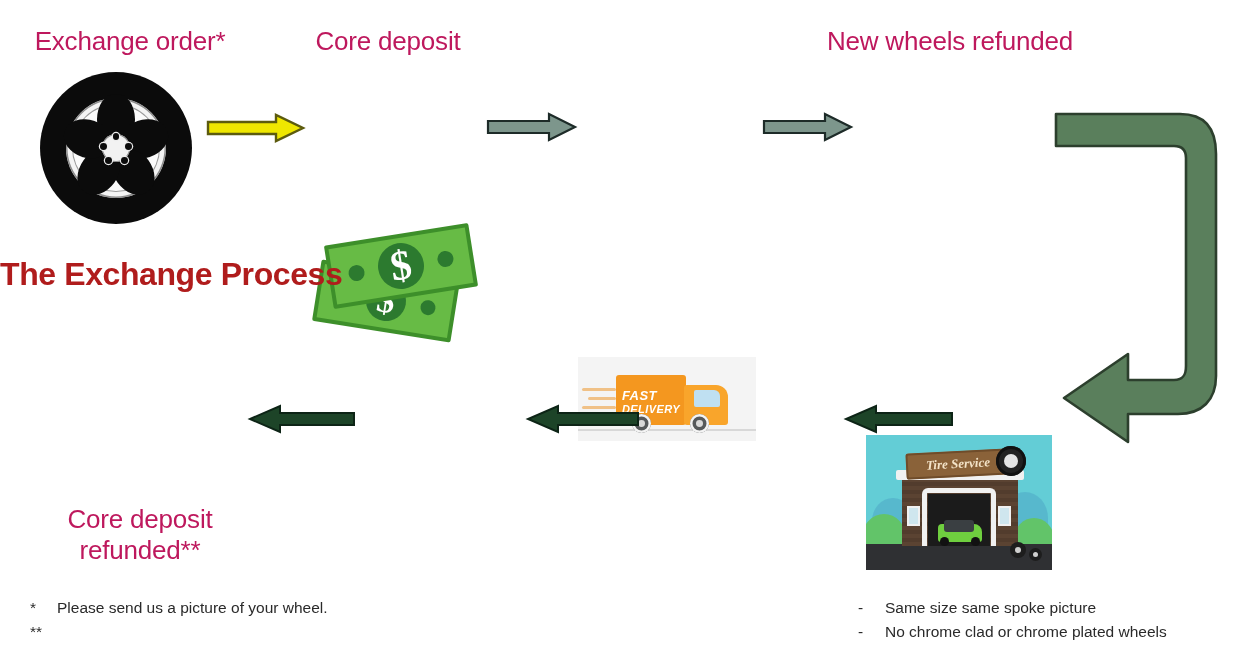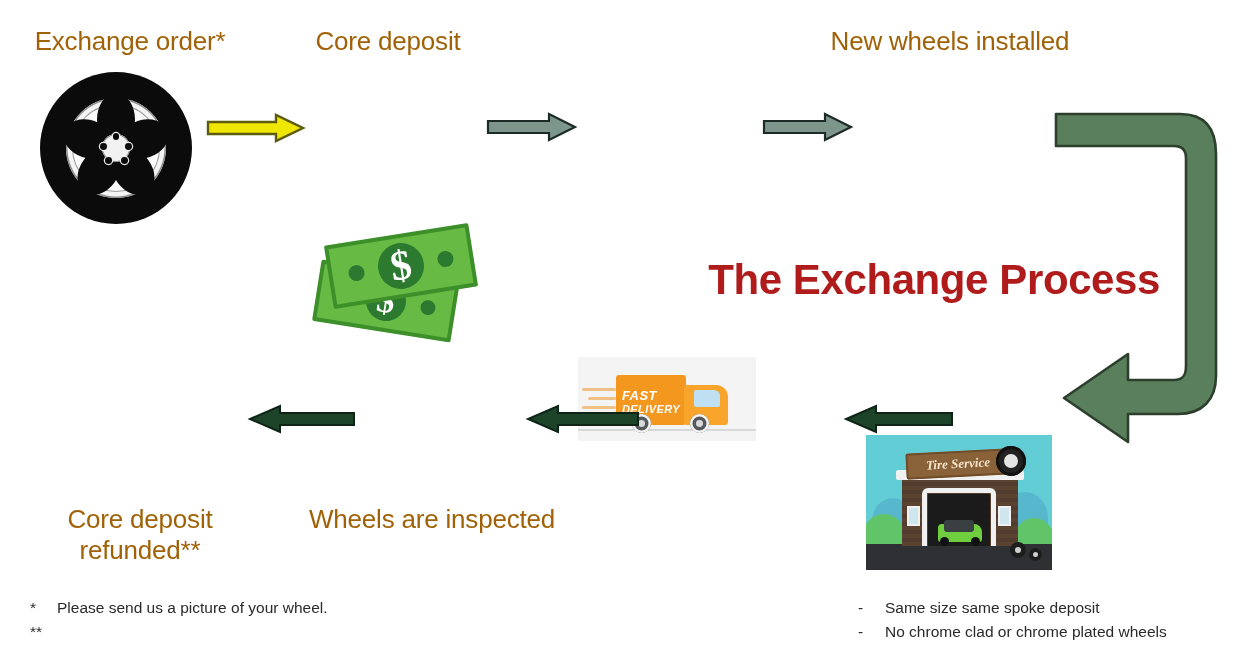--- a/index.html
+++ b/index.html
@@ -16,32 +16,32 @@
     width: 1250px;
     height: 666px;
     background: #ffffff;
     overflow: hidden;
   }
   .abs { position: absolute; }
 
   
   .label {
     font-size: 26px;
-    color: #a16207;
+    color: #be185d;
     font-weight: 400;
     text-align: center;
     line-height: 1.18;
     letter-spacing: -0.2px;
     white-space: pre-line;
   }
   .title {
-    font-size: 42px;
+    font-size: 32px;
     font-weight: 700;
     color: #b01c1c;
-    text-align: right;
+    text-align: left;
     letter-spacing: -0.4px;
   }
   .foot {
     font-size: 15.5px;
     color: #2a2a2a;
     line-height: 1.55;
     white-space: nowrap;
   }
   .foot-row { display: flex; gap: 9px; }
   .foot-mark { display: inline-block; min-width: 18px; }
@@ -355,21 +355,21 @@
     <div class="twheel" style="left:112px; top:57px; width:19px; height:19px;"></div>
     <div class="truck-text" style="left:44px; top:32px; font-size:13px;"><span>FAST</span><br><span style="font-size:11px;">DELIVERY</span></div>
   </div>
 
   <div class="arrow" style="left:762px; top:112px; width:92px; height:30px;">
     <svg width="92" height="30" viewBox="0 0 92 30">
       <path d="M2,9 L63,9 L63,2 L89,15 L63,28 L63,21 L2,21 Z" fill="#7d968c" stroke="#1d2b28" stroke-width="2.2" stroke-linejoin="miter"></path>
     </svg>
   </div>
 
-  <div class="abs label" style="left:800px; top:26px; width:300px;">New wheels installed</div>
+  <div class="abs label" style="left:800px; top:26px; width:300px;">New wheels refunded</div>
 
   <div class="abs shop" style="left:866px; top:77px; width:186px; height:135px;">
     <div class="sky"></div>
     <div class="bushdark" style="left:6px;  bottom:26px; width:42px; height:46px;"></div>
     <div class="bushdark" style="right:4px; bottom:26px; width:46px; height:52px;"></div>
     <div class="hill" style="left:-4px; bottom:22px; width:44px; height:34px;"></div>
     <div class="hill" style="right:-2px; bottom:22px; width:40px; height:30px;"></div>
     <div class="road" style="height:26px;"></div>
 
     <div class="bldg" style="left:36px; bottom:24px; width:116px; height:68px;"></div>
@@ -424,21 +424,20 @@
       <path d="M110,9 L34,9 L34,2 L4,15 L34,28 L34,21 L110,21 Z" fill="#1d4428" stroke="#0d2416" stroke-width="2" stroke-linejoin="miter"></path>
     </svg>
   </div>
 
   <div class="arrow" style="left:524px; top:404px; width:116px; height:30px;">
     <svg width="116" height="30" viewBox="0 0 116 30">
       <path d="M114,9 L34,9 L34,2 L4,15 L34,28 L34,21 L114,21 Z" fill="#1d4428" stroke="#0d2416" stroke-width="2" stroke-linejoin="miter"></path>
     </svg>
   </div>
 
-  <div class="abs label" style="left:300px; top:504px; width:264px;">Wheels are inspected</div>
 
   <div class="arrow" style="left:246px; top:404px; width:110px; height:30px;">
     <svg width="110" height="30" viewBox="0 0 110 30">
       <path d="M108,9 L34,9 L34,2 L4,15 L34,28 L34,21 L108,21 Z" fill="#1d4428" stroke="#0d2416" stroke-width="2" stroke-linejoin="miter"></path>
     </svg>
   </div>
 
   <div class="abs label" style="left:28px; top:504px; width:224px;">Core deposit
 refunded**</div>
 
@@ -448,21 +447,21 @@
       <span>Please send us a picture of your wheel.</span>
     </div>
     <div class="foot-row">
       <span class="foot-mark">**</span>
     </div>
   </div>
 
   <div class="abs foot" style="left:858px; top:596px;">
     <div class="foot-row">
       <span class="foot-mark">-</span>
-      <span>Same size same spoke deposit</span>
+      <span>Same size same spoke picture</span>
     </div>
     <div class="foot-row">
       <span class="foot-mark">-</span>
       <span>No chrome clad or chrome plated wheels</span>
     </div>
   </div>
 
 </div>
 
 </body></html>

